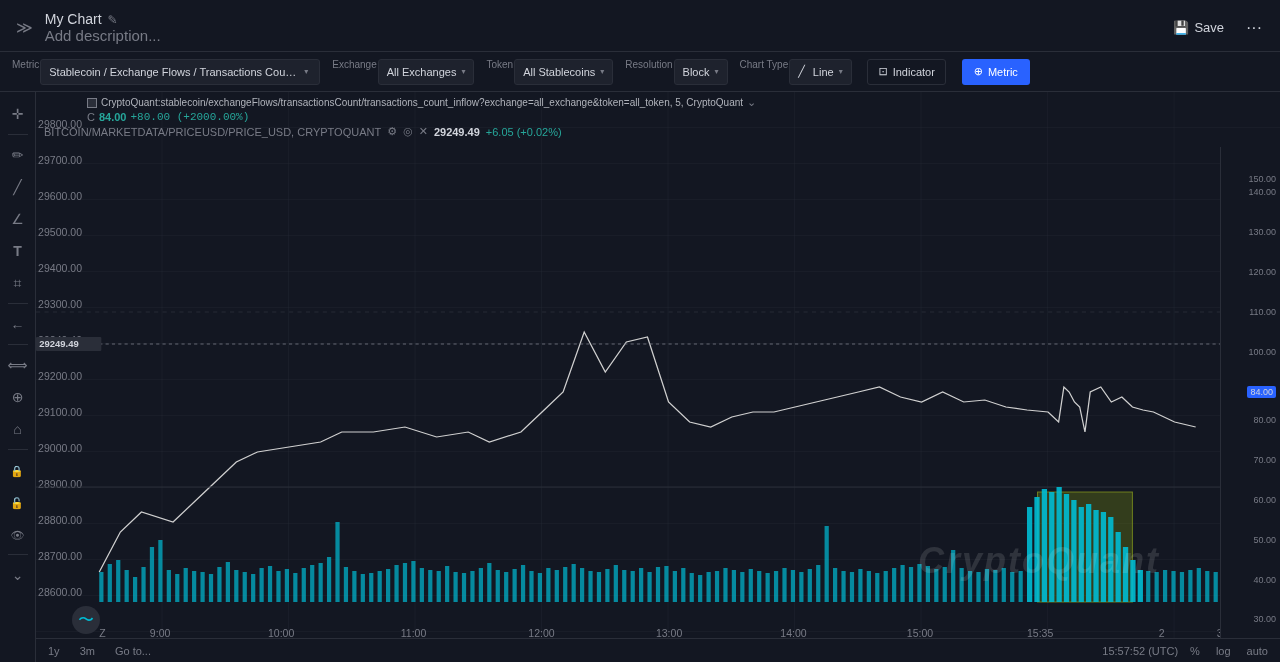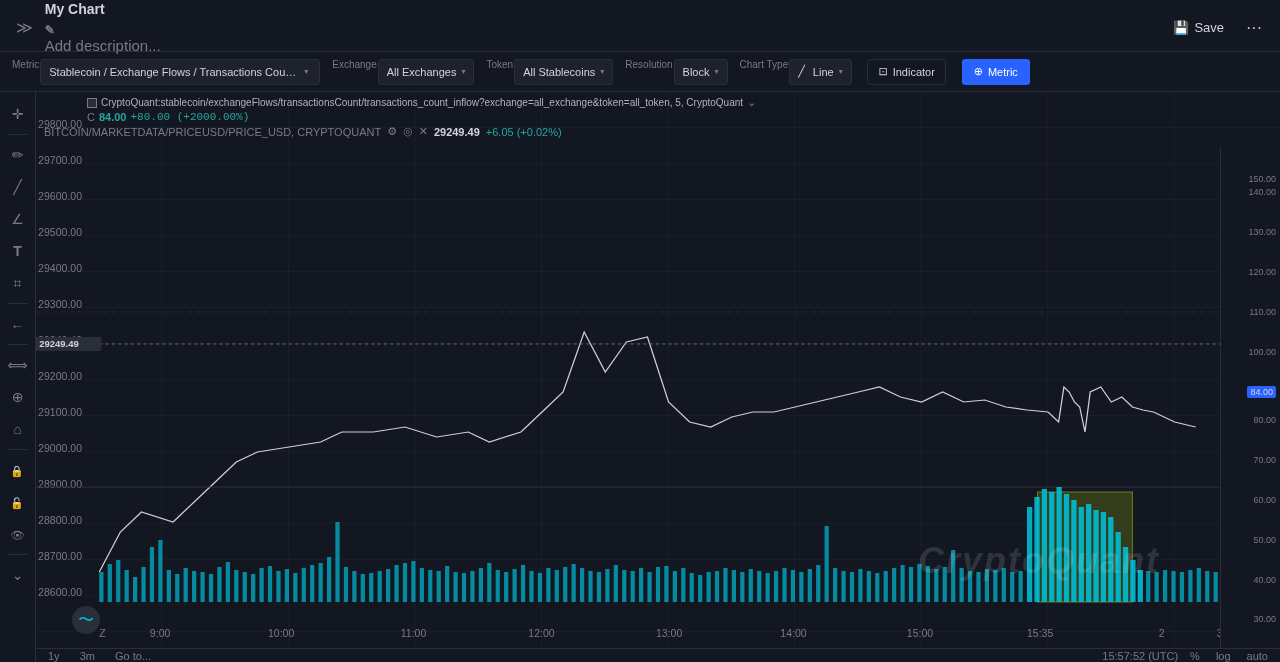--- a/index.html
+++ b/index.html
@@ -36,26 +36,25 @@
       cursor: pointer;
       font-size: 16px;
       padding: 2px 4px;
     }
     .chart-title-group {
       display: flex;
       flex-direction: column;
     }
     .chart-title {
       display: flex;
-      align-items: flex-start;
+      align-items: flex-end;
       gap: 6px;
       font-size: 14px;
-      font-weight: 700;
+      font-weight: 400;
       color: #d1d4dc;
-      flex-direction: column;
     }
     .edit-icon {
       color: #787b86;
       font-size: 12px;
       cursor: pointer;
     }
     .chart-description {
       font-size: 15px;
       color: #787b86;
     }
@@ -277,21 +276,21 @@
       pointer-events: none;
       font-style: italic;
     }
 
     
     .status-bar {
       position: absolute;
       bottom: 0;
       left: 36px;
       right: 0;
-      height: 14px;
+      height: 24px;
       background: #131722;
       border-top: 1px solid #2a2e39;
       display: flex;
       align-items: center;
       justify-content: space-between;
       padding: 0 8px;
       font-size: 11px;
       color: #787b86;
       z-index: 20;
     }

